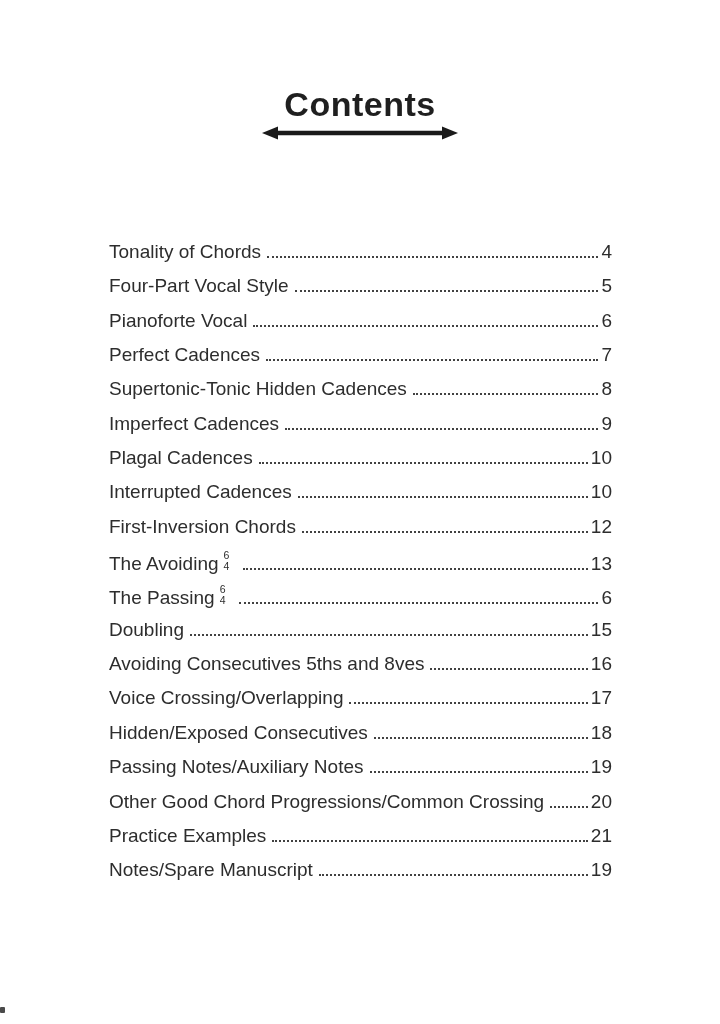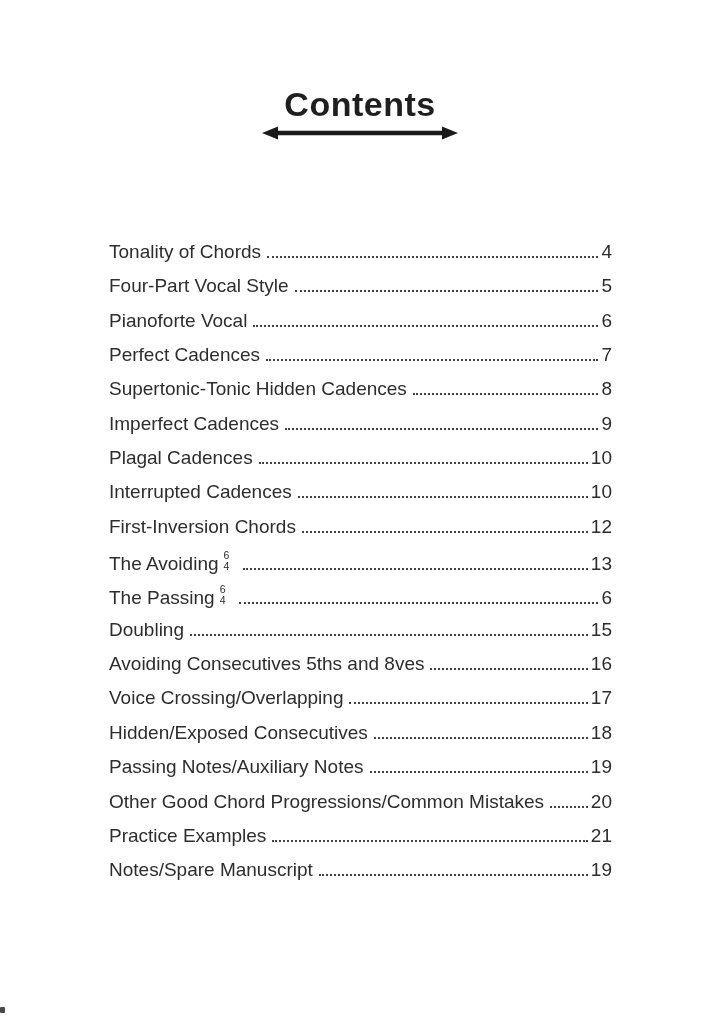--- a/index.html
+++ b/index.html
@@ -180,21 +180,21 @@
     <span class="toc-page">18</span>
   </div>
 
   <div class="toc-row">
     <span class="toc-text"><span class="label-text">Passing Notes/Auxiliary Notes</span></span>
     <span class="leader"></span>
     <span class="toc-page">19</span>
   </div>
 
   <div class="toc-row">
-    <span class="toc-text"><span class="label-text">Other Good Chord Progressions/Common Mistakes</span></span>
+    <span class="toc-text"><span class="label-text">Other Good Chord Progressions/Common Crossing</span></span>
     <span class="leader"></span>
     <span class="toc-page">20</span>
   </div>
 
   <div class="toc-row">
     <span class="toc-text"><span class="label-text">Practice Examples</span></span>
     <span class="leader"></span>
     <span class="toc-page">21</span>
   </div>
 

